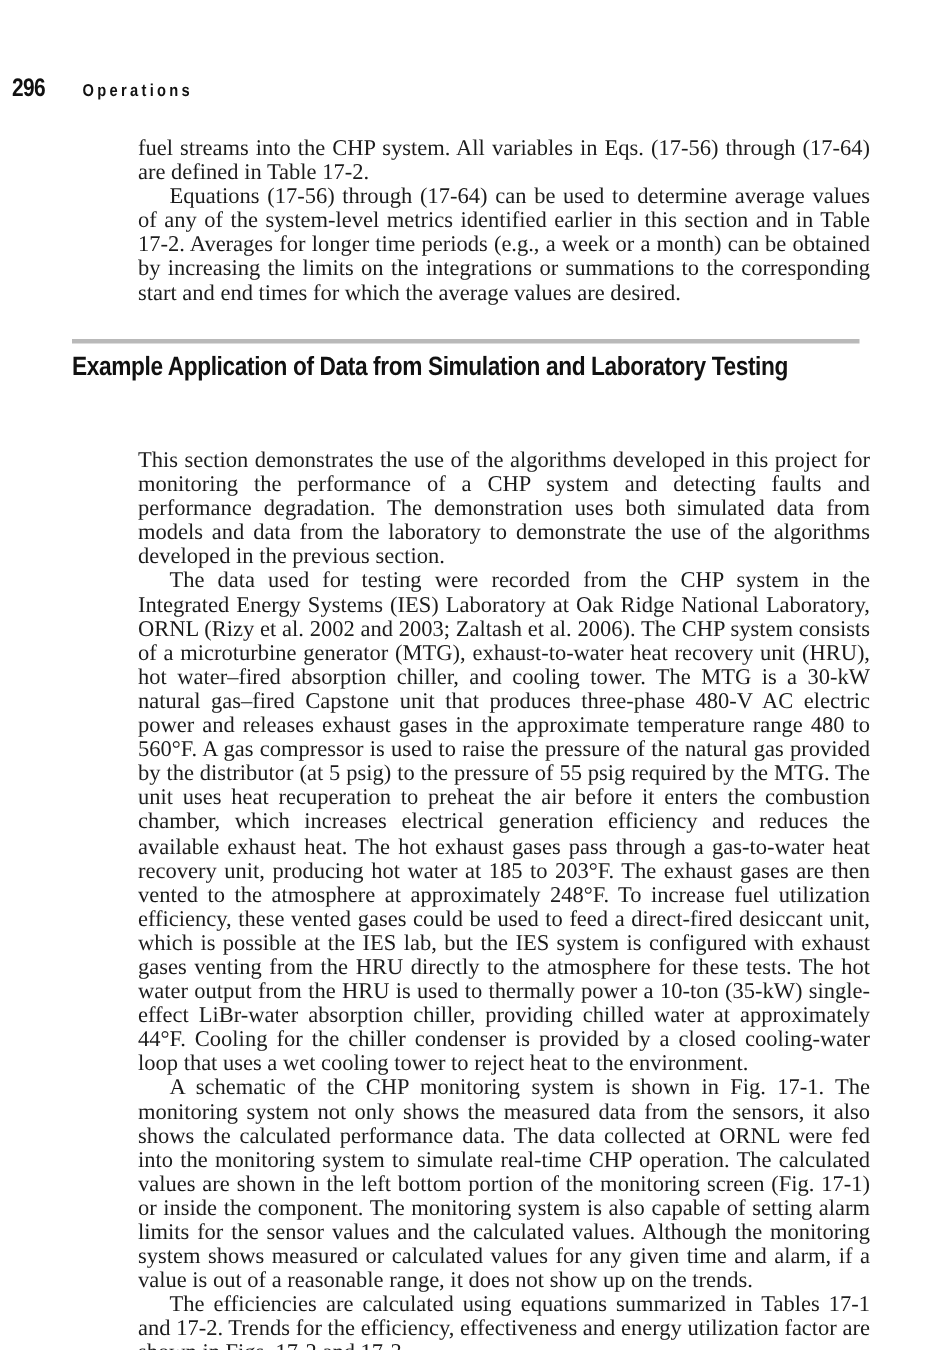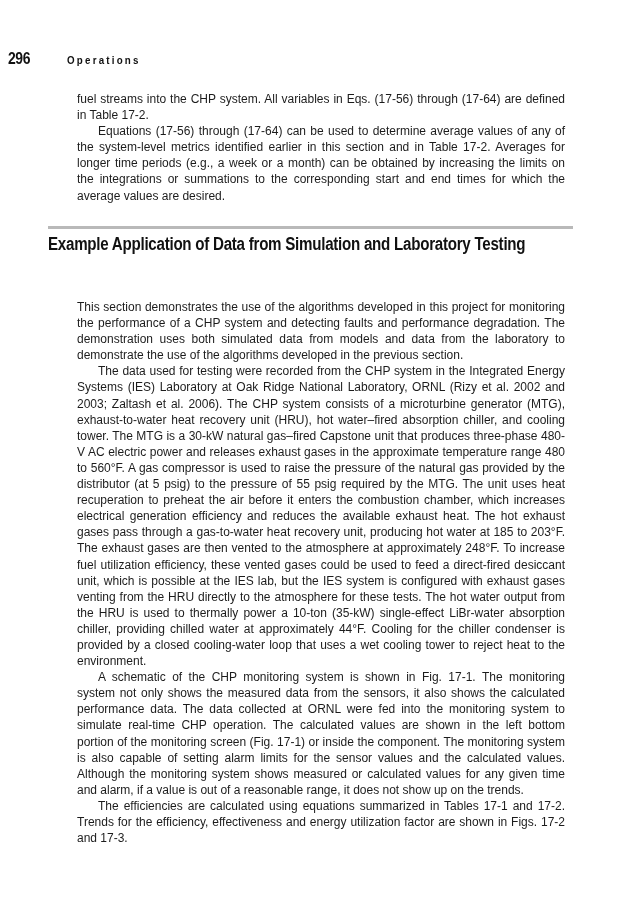--- a/index.html
+++ b/index.html
@@ -15,21 +15,20 @@
       color: #1a1a1a;
     }
     .running-head {
       position: absolute;
       top: 49px;
       left: 8px;
       height: 20px;
       display: flex;
       align-items: baseline;
       font-family: "Liberation Sans", sans-serif;
-      gap: 12px;
     }
     .page-number {
       font-family: "Liberation Sans", sans-serif;
       font-weight: bold;
       font-size: 17px;
       letter-spacing: -0.5px;
       transform: scaleX(0.82);
       transform-origin: left center;
       display: inline-block;
       width: 30px;
@@ -41,24 +40,24 @@
       font-size: 11.5px;
       letter-spacing: 2.6px;
       margin-left: 17px;
       transform: scaleX(0.85);
       transform-origin: left center;
       display: inline-block;
       color: #111;
     }
     .body-block {
       position: absolute;
-      left: 77px;
+      left: 92px;
       width: 488px;
-      font-family: Liberation Sans, sans-serif;
-      font-size: 12px;
+      font-family: Liberation Serif, serif;
+      font-size: 15px;
       line-height: 16.1px;
       text-align: justify;
       hyphens: manual;
       color: #1c1c1c;
     }
     .body-block p {
       margin: 0;
     }
     .body-block p.indent {
       text-indent: 21px;

